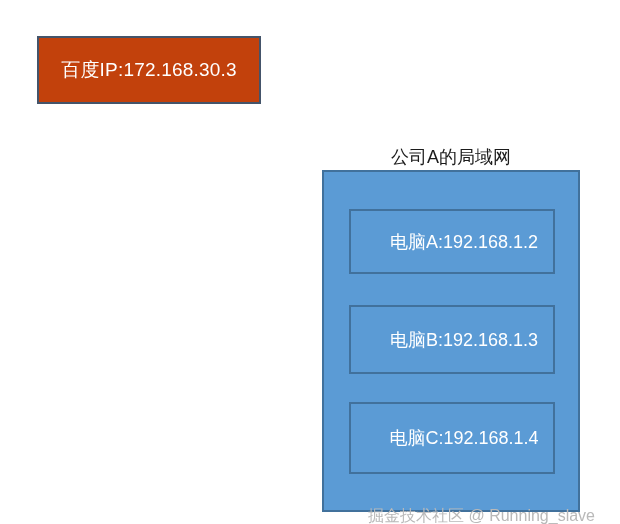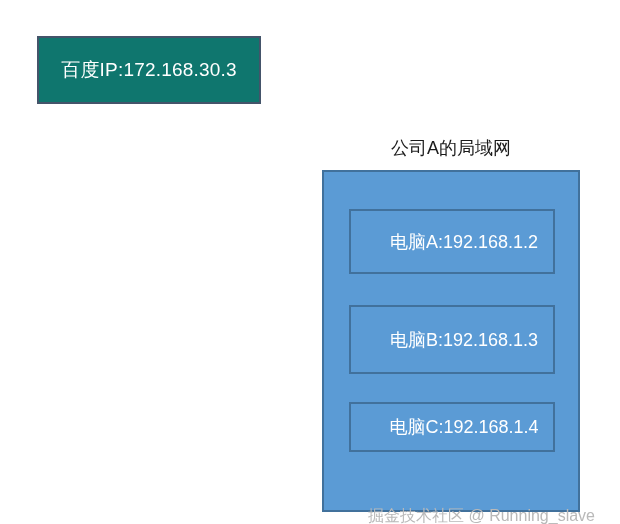--- a/index.html
+++ b/index.html
@@ -30,21 +30,21 @@
     letter-spacing: 0.2px;
     white-space: nowrap;
   }
 
   
   #node-baidu {
     left: 37px;
     top: 36px;
     width: 224px;
     height: 68px;
-    background: #0f766e;
+    background: #c2410c;
     border: 2px solid #44546A;
     font-size: 19px;
   }
 
   
   #node-gateway {
     left: 100px;
     top: 300px;
     width: 204px;
     height: 72px;
@@ -61,21 +61,21 @@
     width: 258px;
     height: 342px;
     box-sizing: border-box;
     background: #5B9BD5;
     border: 2px solid #41719C;
   }
 
   #lan-title {
     position: absolute;
     left: 322px;
-    top: 136px;
+    top: 145px;
     width: 258px;
     text-align: center;
     font-size: 18px;
     color: #1b1b1b;
     white-space: nowrap;
   }
 
   
   .host {
     position: absolute;
@@ -87,21 +87,21 @@
     justify-content: center;
     background: #5B9BD5;
     border: 2px solid #41719C;
     color: #ffffff;
     font-size: 18px;
     white-space: nowrap;
     padding-left: 24px;
   }
   #host-0 { top: 37px;  height: 65px; }
   #host-1 { top: 133px; height: 69px; text-align: right; }
-  #host-2 { top: 230px; height: 50px; }
+  #host-2 { top: 230px; height: 72px; }
 
   
   #watermark {
     position: absolute;
     left: 368px;
     top: 490px;
     font-size: 16px;
     color: #b9b9b9;
     white-space: nowrap;
     pointer-events: none;

